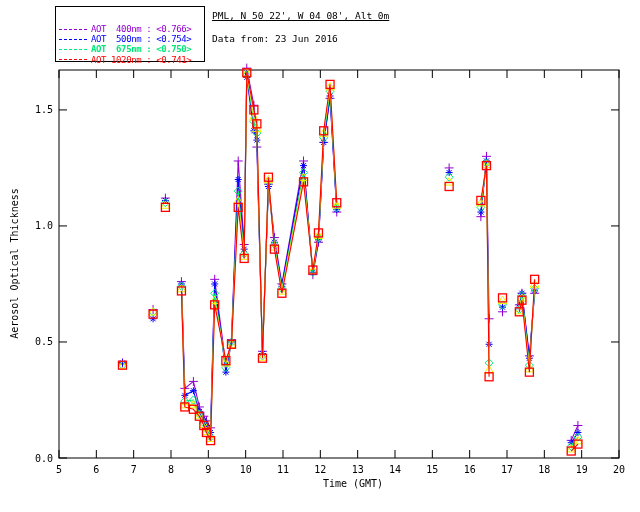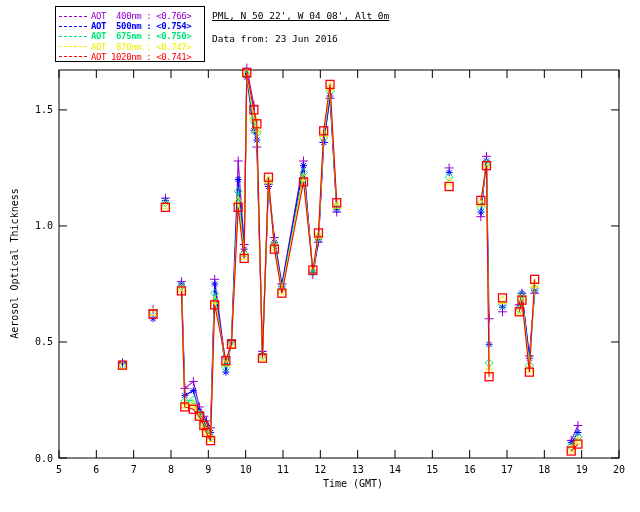--- a/index.html
+++ b/index.html
@@ -2,21 +2,21 @@
 <html><head>
 <meta charset="utf-8">
 <style>
   html,body{margin:0;padding:0;background:#fff;}
   .screen{position:relative;width:640px;height:512px;background:#ffffff;overflow:hidden;
           font-family:"DejaVu Sans Mono","Liberation Mono",monospace;color:#000;}
   .hdr{position:absolute;left:212px;font-size:9.5px;line-height:12px;letter-spacing:0px;white-space:pre;}
   #hdr1{top:10px;text-decoration:underline;}
   #hdr2{top:33px;}
   .legend{position:absolute;left:55px;top:6px;width:150px;height:56px;border:1px solid #000;
-          box-sizing:border-box;padding:4px 0 0 3px;}
+          box-sizing:border-box;padding:17px 0 0 3px;}
   .lg-row{height:10.2px;line-height:10.2px;font-size:9px;white-space:pre;display:flex;align-items:center;}
   .lg-dash{display:inline-block;width:28px;height:0;border-top:1.4px dashed;margin-right:4px;flex:0 0 auto;}
   .lg-text{letter-spacing:-0.4px;}
   svg{position:absolute;left:0;top:0;}
   .xlab{position:absolute;left:0;top:478px;width:100%;text-align:center;font-size:10px;}
   .xlab span{position:absolute;left:308px;top:0;width:90px;text-align:center;}
   .ylab{position:absolute;left:-66px;top:258px;width:160px;text-align:center;font-size:10px;
         transform:rotate(-90deg);transform-origin:center;}
 </style>
 </head>
@@ -297,23 +297,22 @@
           <rect x="525.4" y="368.14" width="8" height="8" stroke="#ff0000" stroke-width="1.3" fill="none"></rect>
           <rect x="530.63" y="275.32" width="8" height="8" stroke="#ff0000" stroke-width="1.3" fill="none"></rect>
           <rect x="567.21" y="447.04" width="8" height="8" stroke="#ff0000" stroke-width="1.3" fill="none"></rect>
           <rect x="573.93" y="440.08" width="8" height="8" stroke="#ff0000" stroke-width="1.3" fill="none"></rect>
         </g>
       </svg>
     </div>
 
   <div class="legend" id="legend-box">
       <div class="lg-row"><span class="lg-dash" style="border-top-color: rgb(148, 0, 211);"></span><span class="lg-text" style="color: rgb(148, 0, 211);">AOT  400nm : &lt;0.766&gt;</span></div>
-      <div class="lg-row"><span class="lg-dash" style="border-top-color: rgb(0, 0, 255);"></span><span class="lg-text" style="color: rgb(0, 0, 255); font-weight: bold;">AOT  500nm : &lt;0.754&gt;</span></div>
+      <div class="lg-row"><span class="lg-dash" style="border-top-color: rgb(0, 0, 255);"></span><span class="lg-text" style="color: rgb(0, 0, 255);">AOT  500nm : &lt;0.754&gt;</span></div>
       <div class="lg-row"><span class="lg-dash" style="border-top-color: rgb(0, 232, 120);"></span><span class="lg-text" style="color: rgb(0, 232, 120); font-weight: bold;">AOT  675nm : &lt;0.750&gt;</span></div>
-      <div class="lg-row"><span class="lg-dash" style="border-top-color: rgb(240, 240, 0);"></span><span class="lg-text" style="color: rgb(240, 240, 0);">AOT  870nm : &lt;0.747&gt;</span></div>
       <div class="lg-row"><span class="lg-dash" style="border-top-color: rgb(255, 0, 0);"></span><span class="lg-text" style="color: rgb(255, 0, 0);">AOT 1020nm : &lt;0.741&gt;</span></div>
     </div>
 
   <div class="hdr" id="hdr1">PML, N 50 22', W 04 08', Alt 0m</div>
   <div class="hdr" id="hdr2">Data from: 23 Jun 2016</div>
 
   <div class="xlab">
     <span>Time (GMT)</span>
   </div>
   <div class="ylab">Aerosol Optical Thickness</div>

